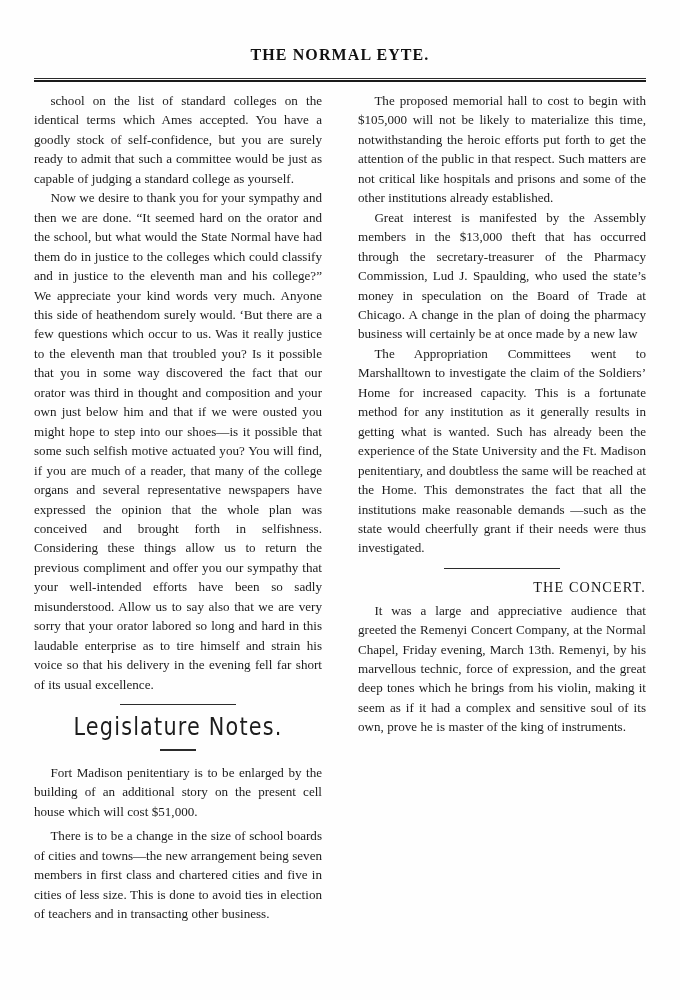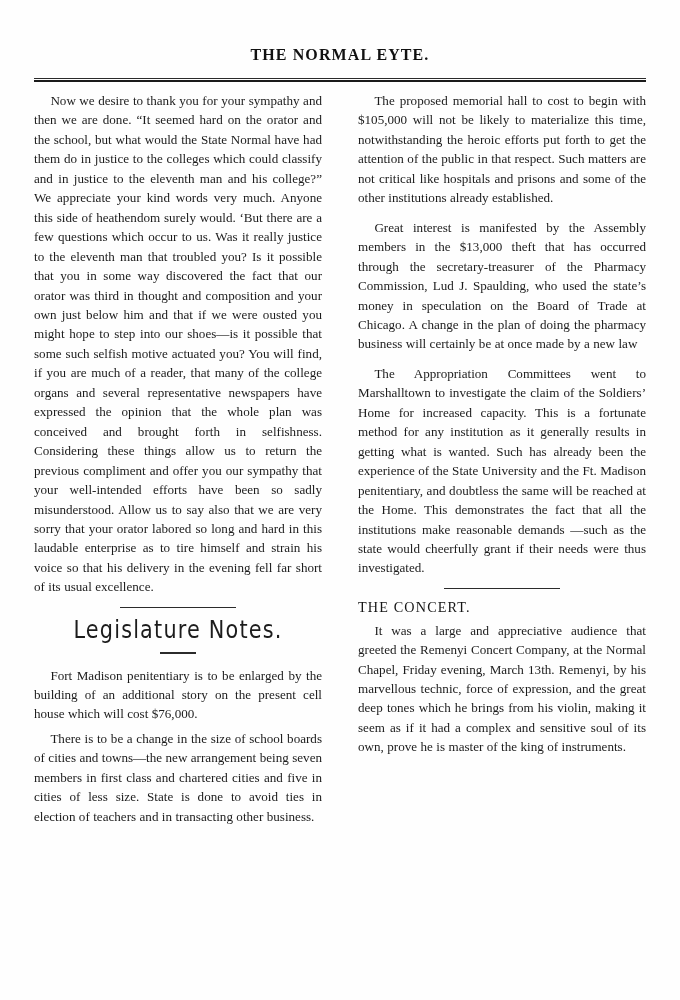--- a/index.html
+++ b/index.html
@@ -77,21 +77,21 @@
     margin: 0;
     font-size: 13.1px;
     line-height: 19.45px;
     text-align: justify;
     text-justify: inter-word;
     text-indent: 1.25em;
     color: #1b1b1b;
     word-spacing: 0.012em;
     hyphens: manual;
   }
-  p.para + p.para { margin-top: 10px; }
+  p.para + p.para { margin-top: 0; }
 
   
   .sec-rule {
     width: 116px;
     height: 1px;
     background: #2b2b2b;
     margin: 10px auto 10px auto;
   }
   .sec-rule.short {
     width: 36px;
@@ -108,21 +108,21 @@
     color: #1c1c1c;
     line-height: 1.18;
     transform: scaleY(1.16) scaleX(0.99);
     transform-origin: center center;
     margin: 2px 0 0 0;
     padding: 0;
     white-space: nowrap;
   }
 
   .caps-head {
-    text-align: left;
+    text-align: right;
     font-family: "Liberation Serif", "DejaVu Serif", serif;
     font-size: 14.2px;
     font-weight: normal;
     letter-spacing: 1.15px;
     color: #151515;
     margin: 0 0 4px 0;
     line-height: 1.25;
   }
 
   .gap-sm { height: 5px; }
@@ -135,34 +135,35 @@
   <div class="masthead">
     <span class="masthead-title">THE NORMAL EYTE.</span>
   </div>
 
   <div class="head-rule"></div>
 
   <div class="columns">
 
     <div class="col">
 
+      <p class="para">school on the list of standard colleges on the identical terms which Ames accepted. You have a goodly stock of self-confidence, but you are surely ready to admit that such a committee would be just as capable of judging a standard college as yourself.</p>
 
       <p class="para">Now we desire to thank you for your sympathy and then we are done. “It seemed hard on the orator and the school, but what would the State Normal have had them do in justice to the colleges which could classify and in justice to the eleventh man and his college?” We appreciate your kind words very much. Anyone this side of heathendom surely would. ‘But there are a few questions which occur to us. Was it really justice to the eleventh man that troubled you? Is it possible that you in some way discovered the fact that our orator was third in thought and composition and your own just below him and that if we were ousted you might hope to step into our shoes—is it possible that some such selfish motive actuated you? You will find, if you are much of a reader, that many of the college organs and several representative newspapers have expressed the opinion that the whole plan was conceived and brought forth in selfishness. Considering these things allow us to return the previous compliment and offer you our sympathy that your well-intended efforts have been so sadly misunderstood. Allow us to say also that we are very sorry that your orator labored so long and hard in this laudable enterprise as to tire himself and strain his voice so that his delivery in the evening fell far short of its usual excellence.</p>
 
       <div class="sec-rule"></div>
 
       <div class="script-head">Legislature Notes.</div>
 
       <div class="sec-rule short"></div>
 
-      <p class="para">Fort Madison penitentiary is to be enlarged by the building of an additional story on the present cell house which will cost $76,000.</p>
+      <p class="para">Fort Madison penitentiary is to be enlarged by the building of an additional story on the present cell house which will cost $51,000.</p>
 
       <div class="gap-sm"></div>
 
-      <p class="para">There is to be a change in the size of school boards of cities and towns—the new arrangement being seven members in first class and chartered cities and five in cities of less size. State is done to avoid ties in election of teachers and in transacting other business.</p>
+      <p class="para">There is to be a change in the size of school boards of cities and towns—the new arrangement being seven members in first class and chartered cities and five in cities of less size. This is done to avoid ties in election of teachers and in transacting other business.</p>
     </div>
 
     <div class="col">
 
       <p class="para">The proposed memorial hall to cost to begin with $105,000 will not be likely to materialize this time, notwithstanding the heroic efforts put forth to get the attention of the public in that respect. Such matters are not critical like hospitals and prisons and some of the other institutions already established.</p>
 
       <p class="para">Great interest is manifested by the Assembly members in the $13,000 theft that has occurred through the secretary-treasurer of the Pharmacy Commission, Lud J. Spaulding, who used the state’s money in speculation on the Board of Trade at Chicago. A change in the plan of doing the pharmacy business will certainly be at once made by a new law</p>
 
       <p class="para">The Appropriation Committees went to Marshalltown to investigate the claim of the Soldiers’ Home for increased capacity. This is a fortunate method for any institution as it generally results in getting what is wanted. Such has already been the experience of the State University and the Ft. Madison penitentiary, and doubtless the same will be reached at the Home. This demonstrates the fact that all the institutions make reasonable demands —such as the state would cheerfully grant if their needs were thus investigated.</p>
 

